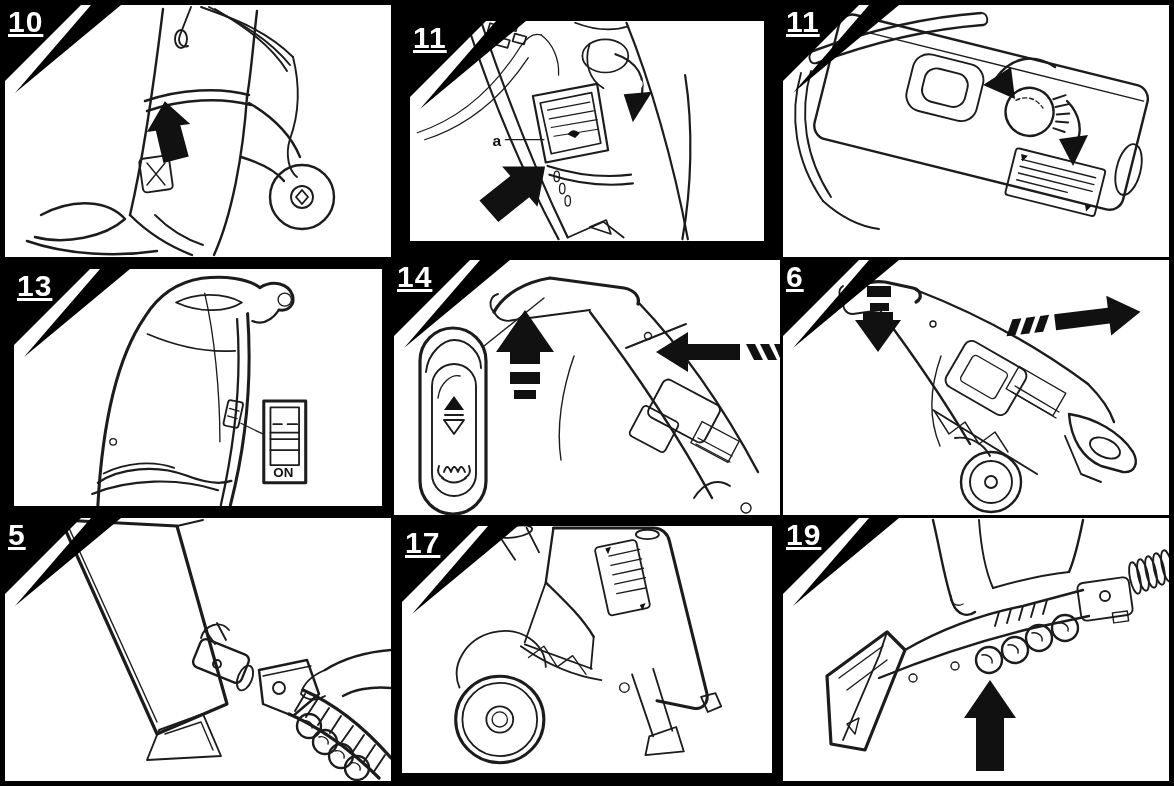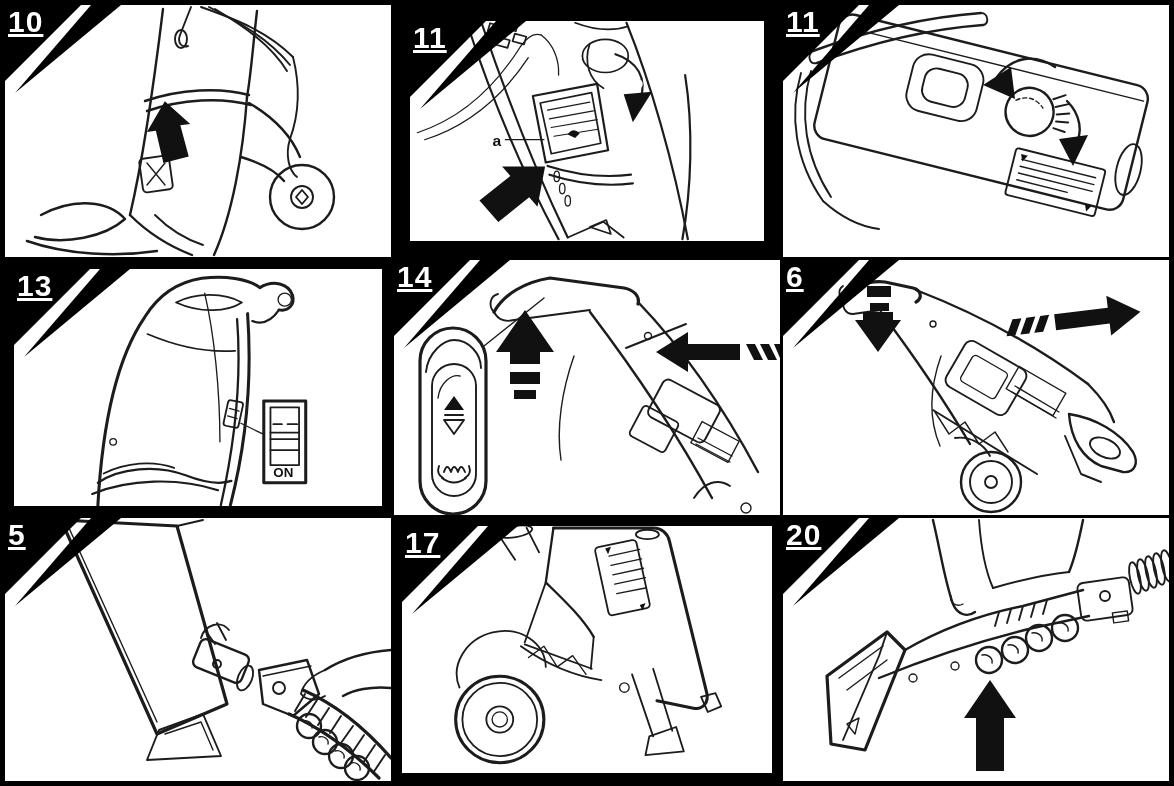--- a/index.html
+++ b/index.html
@@ -359,21 +359,21 @@
         <circle class="thin" cx="102" cy="206" r="8"></circle>
       </g>
     </svg>
   </figure>
 
   <figure class="cell" style="margin:0">
     <svg class="badge" viewBox="0 0 120 100">
           <polygon points="0,0 76,0 0,76"></polygon>
           <polygon points="86,0 116,0 10,88"></polygon>
         </svg>
-    <div class="badge-num">20</div>
+    <div class="badge-num">19</div>
     <svg class="art" viewBox="0 0 386 263" preserveAspectRatio="none">
       <g>
         <polygon class="hvy" points="44,158 104,114 122,132 82,232 48,226"></polygon>
         <path class="thin" d="M56,160 L100,128 M64,172 L104,142"></path>
         <path class="med" d="M104,114 L96,138 L60,222"></path>
         <polygon class="thin" points="64,206 76,200 72,216"></polygon>
         <path d="M122,132 C160,110 200,96 240,88 L300,72"></path>
         <path d="M96,160 C150,138 200,122 250,110 L306,98"></path>
         <path class="med" d="M216,94 l-4,14 M228,91 l-4,14 M240,88 l-4,14 M252,85 l-4,14 M264,82 l-4,14"></path>
         <circle class="thin" cx="130" cy="160" r="4"></circle>

